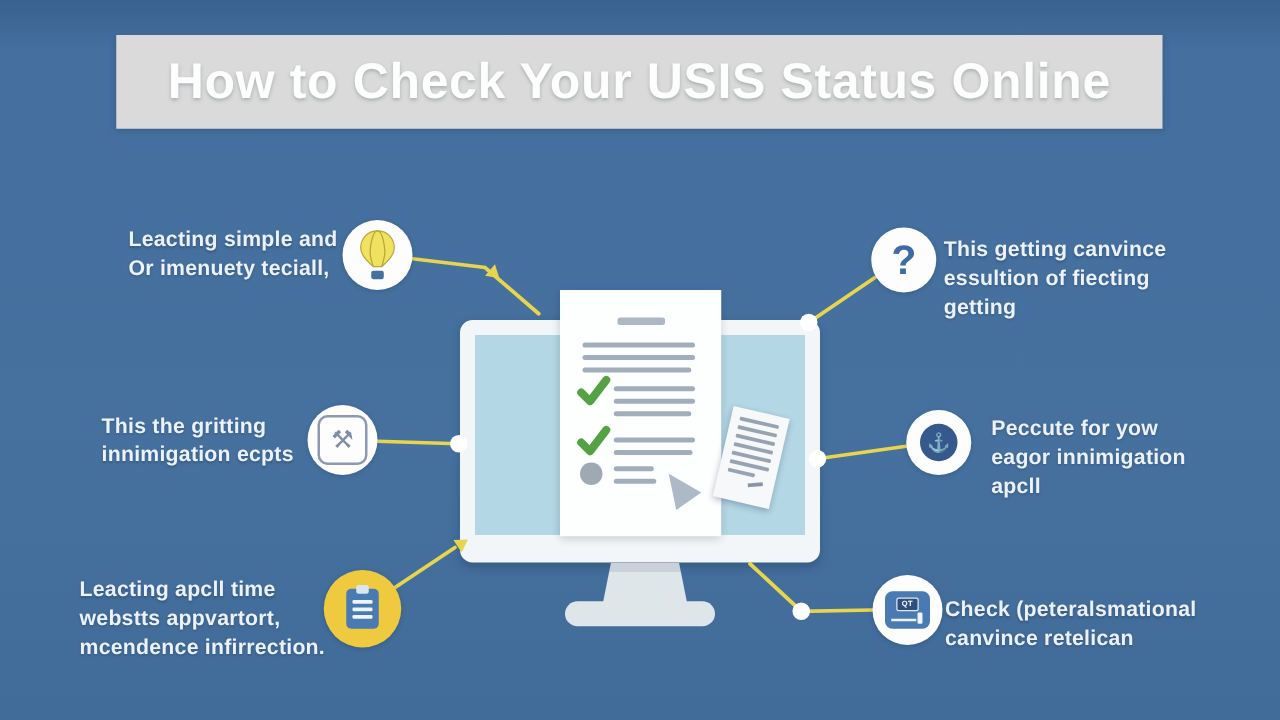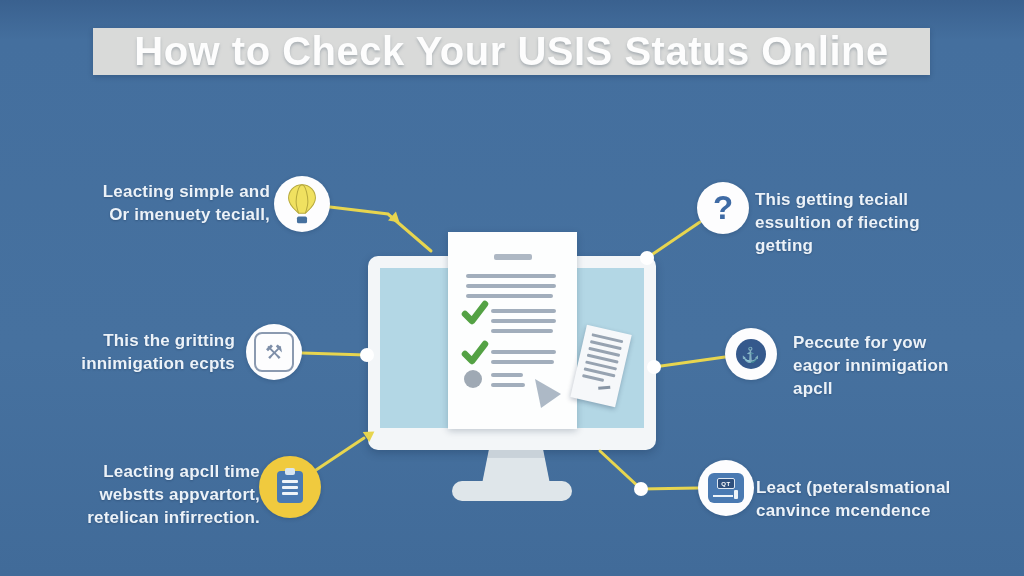--- a/index.html
+++ b/index.html
@@ -3,34 +3,34 @@
 <meta charset="utf-8">
 <style>
   html,body{margin:0;padding:0;}
   #canvas{
     position:relative; width:1024px; height:576px; overflow:hidden;
     background:linear-gradient(180deg,#3a618f 0%,#446f9e 7%,#46719f 60%,#416b99 100%);
     font-family:"Liberation Sans",sans-serif;
   }
   
   #banner{
-    position:absolute; left:93px; top:28px; width:837px; height:47px;
+    position:absolute; left:93px; top:28px; width:837px; height:75px;
     background:#d9dad9; display:flex; align-items:center; justify-content:center;
     box-shadow:0 2px 5px rgba(20,40,70,.25);
   }
   #banner .t{
     font-size:40px; font-weight:700; color:#fdfdfd; letter-spacing:.5px; white-space:nowrap;
     text-shadow:0 2px 3px rgba(130,140,150,.55);
   }
   
   .callout-text{
     position:absolute; color:#ecf2f8; font-size:17px; line-height:23px;
     font-weight:700; letter-spacing:.2px; text-shadow:0 1px 2px rgba(15,35,65,.3);
   }
-  .ra{ text-align:right; }
+  .ra{ }
   
   .ic{
     position:absolute; background:#fdfdfe; border-radius:50%;
     display:flex; align-items:center; justify-content:center;
     box-shadow:0 1px 4px rgba(10,30,60,.2);
   }
   .ic-yellow{ background:#f0ca3e; }
   .sq-outline{
     width:36px; height:36px; border:2px solid #8b9ab0; border-radius:8px;
     display:flex; align-items:center; justify-content:center;
@@ -187,52 +187,52 @@
     <div>This the gritting</div>
     <div>innimigation ecpts</div>
   </div>
   <div class="ic" style="left:246px;top:324px;width:56px;height:56px;">
     <div class="sq-outline">⚒</div>
   </div>
 
   <div class="callout-text ra" style="right:764px;top:460px;">
     <div>Leacting apcll time</div>
     <div>webstts appvartort,</div>
-    <div>retelican infirrection.</div>
+    <div>mcendence infirrection.</div>
   </div>
   <div class="ic ic-yellow" style="left:259px;top:456px;width:62px;height:62px;">
     <div class="clip">
       <div class="top"></div>
       <div class="l" style="top:9px;"></div>
       <div class="l" style="top:15px;"></div>
       <div class="l" style="top:21px;"></div>
     </div>
   </div>
 
   <div class="callout-text" style="left:755px;top:188px;">
-    <div>This getting teciall</div>
+    <div>This getting canvince</div>
     <div>essultion of fiecting</div>
     <div>getting</div>
   </div>
   <div class="ic" style="left:697px;top:182px;width:52px;height:52px;">
     <div class="qmark">?</div>
   </div>
 
   <div class="callout-text" style="left:780px;top:331px;margin-left:13px;">
     <div>Peccute for yow</div>
     <div>eagor innimigation</div>
     <div>apcll</div>
   </div>
   <div class="ic" style="left:725px;top:328px;width:52px;height:52px;">
     <div class="ring-inner">⚓</div>
   </div>
 
   <div class="callout-text" style="left:756px;top:476px;">
-    <div>Leact (peteralsmational</div>
-    <div>canvince mcendence</div>
+    <div>Check (peteralsmational</div>
+    <div>canvince retelican</div>
   </div>
   <div class="ic" style="left:698px;top:460px;width:56px;height:56px;">
     <div class="printer">
       <div class="scr">QT</div>
       <div class="tray"></div>
       <div class="pen"></div>
     </div>
   </div>
 
 </div>

